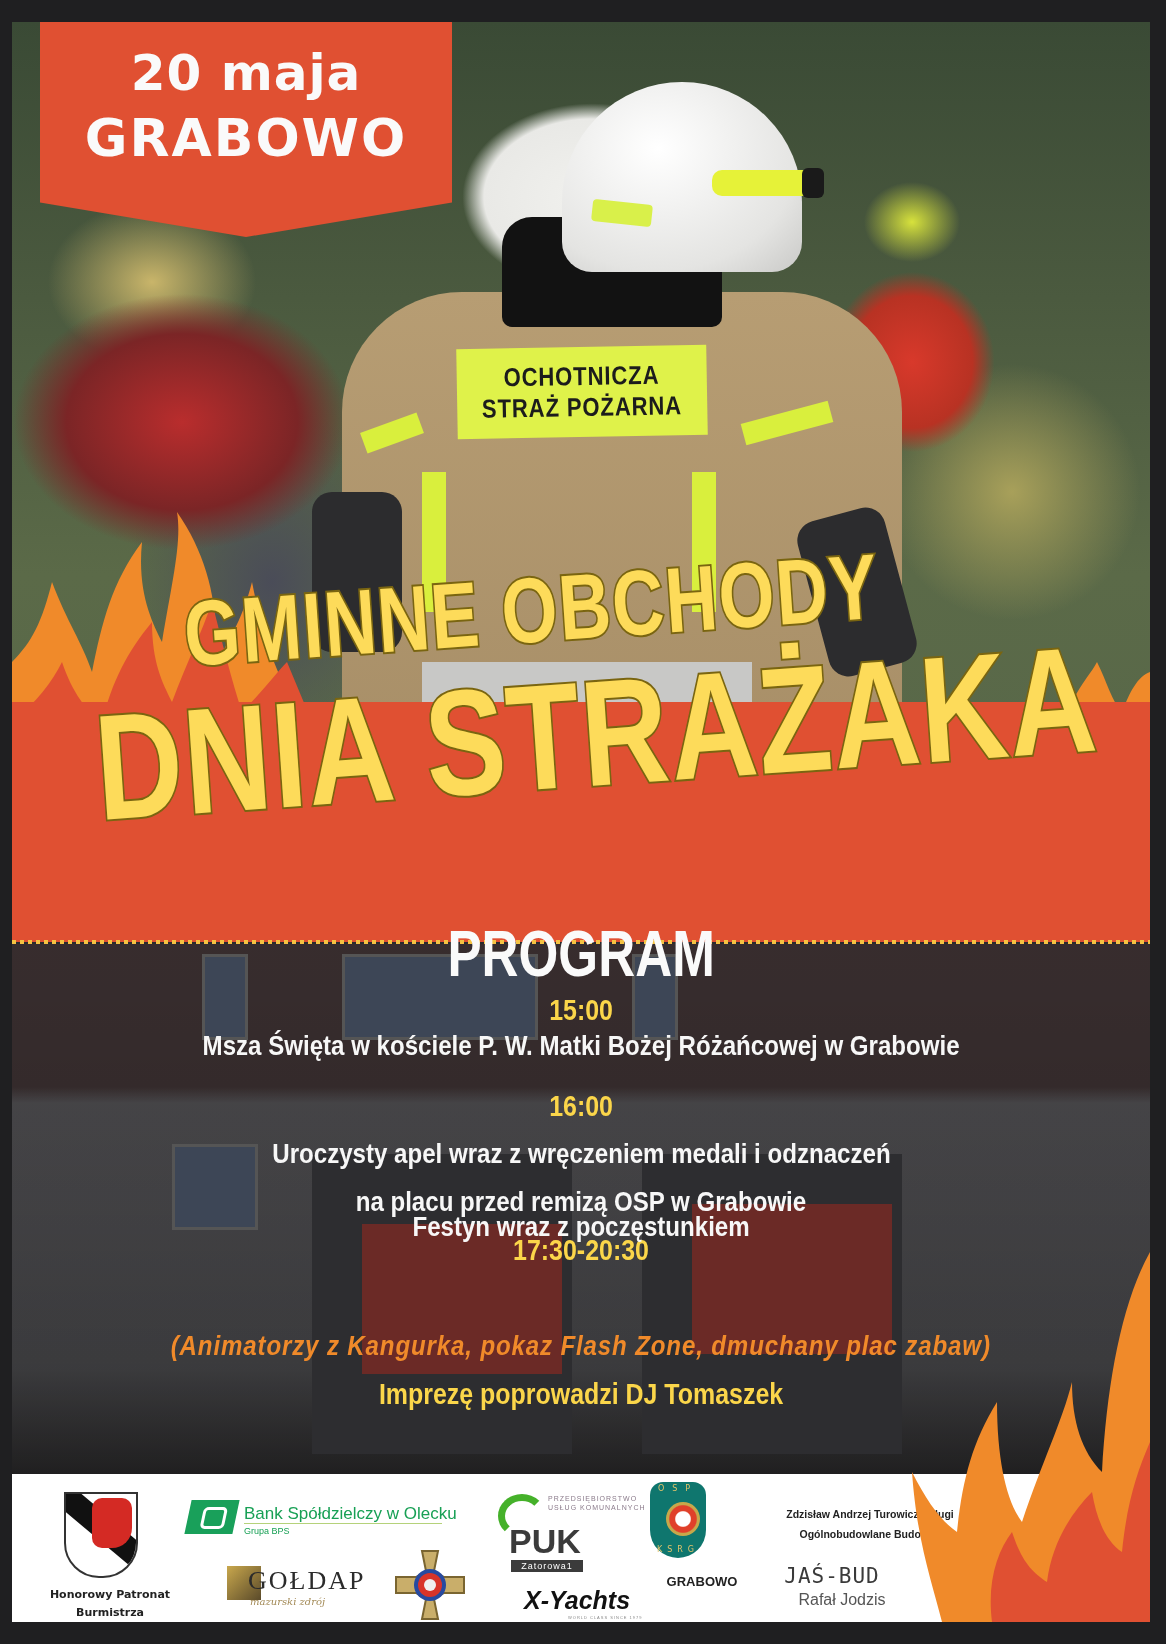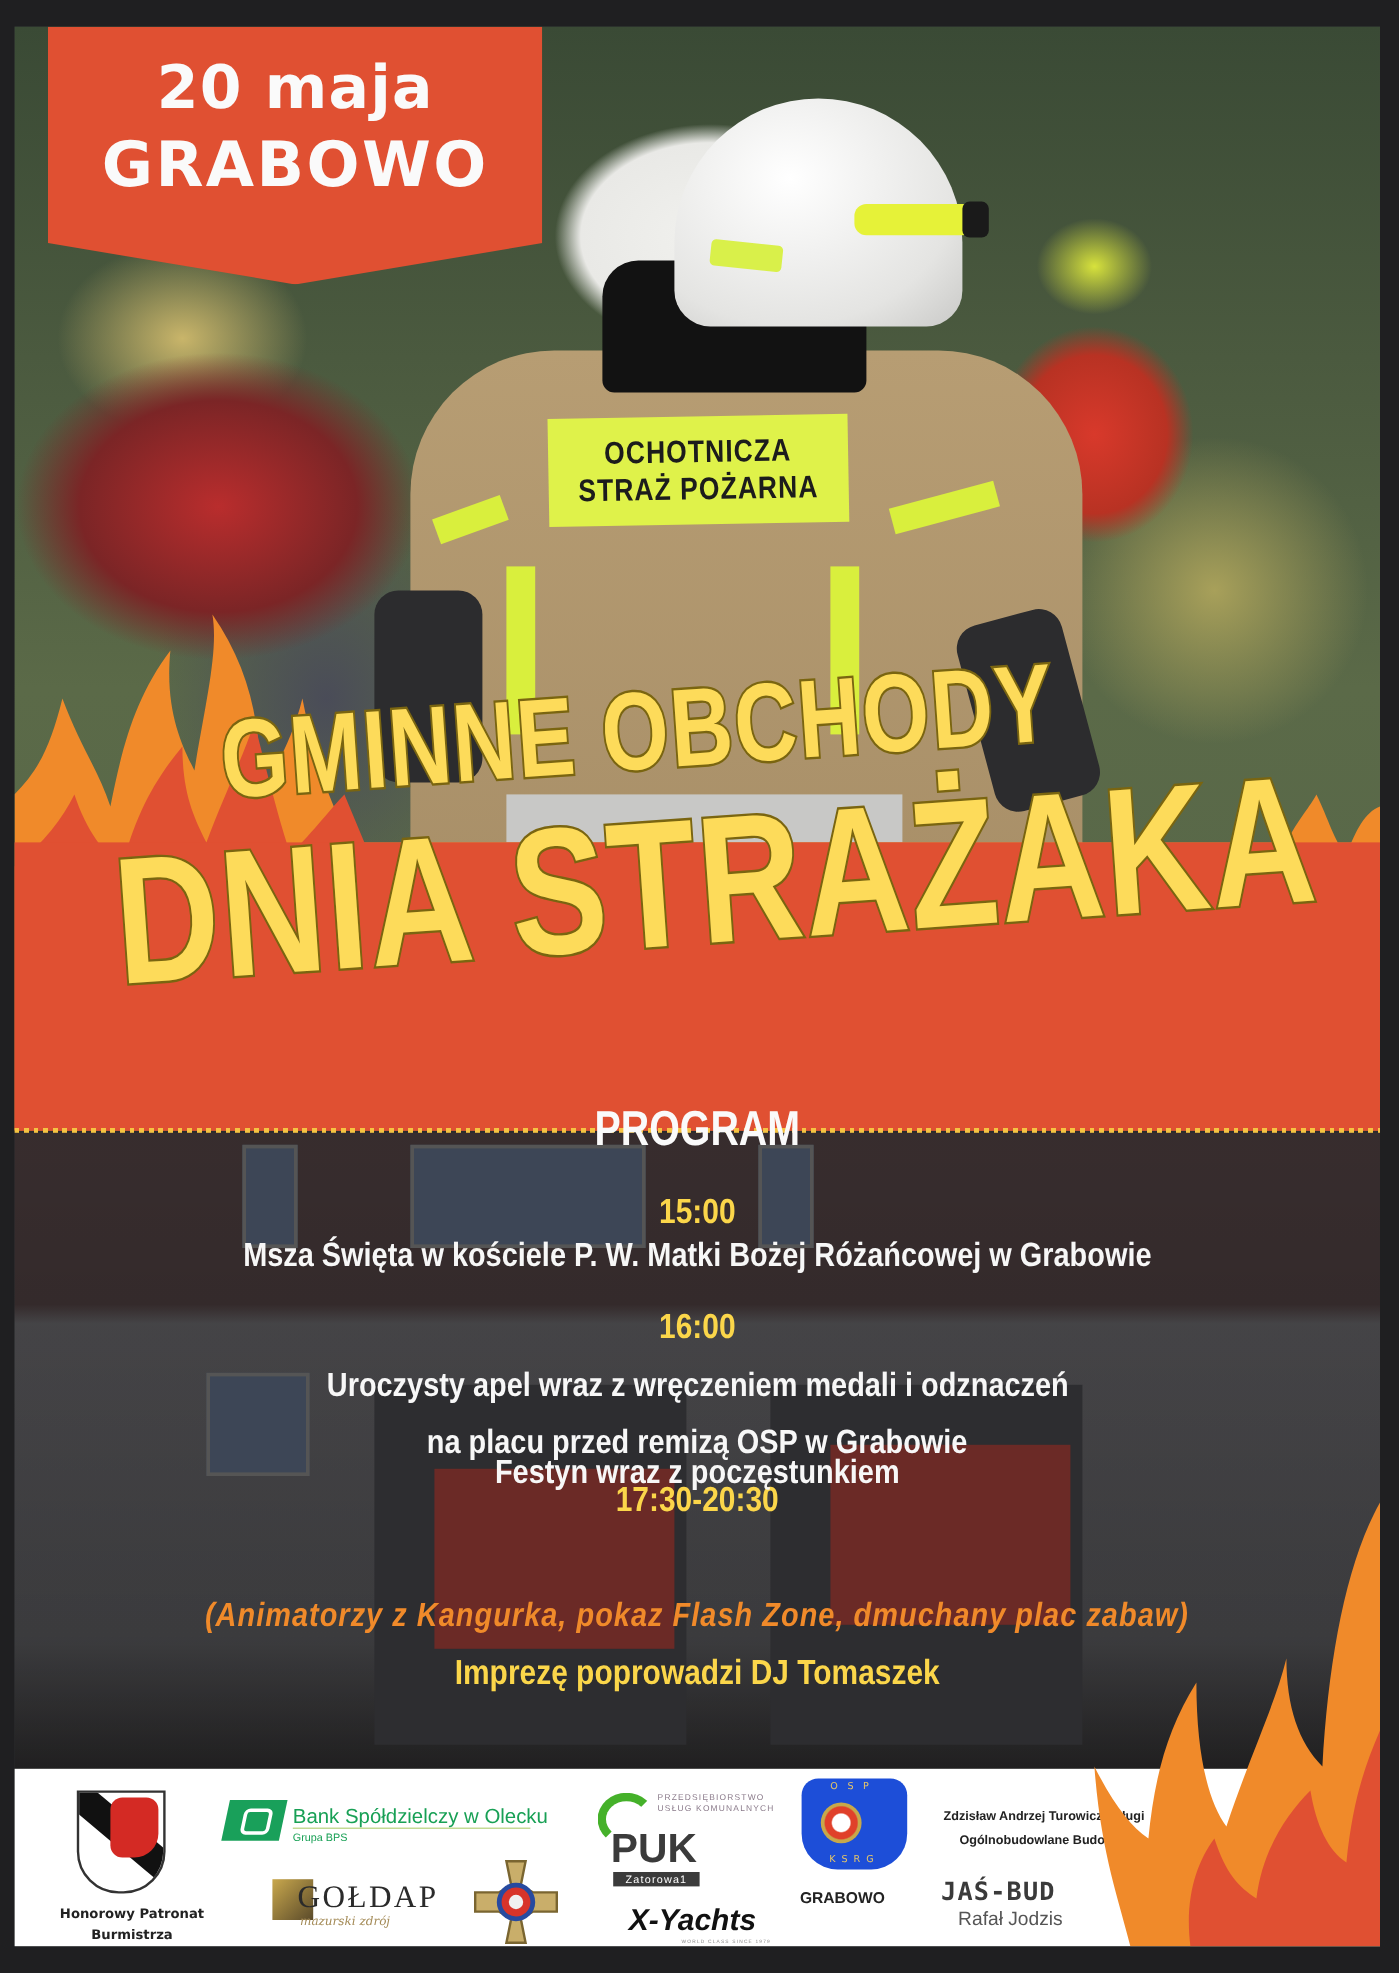--- a/index.html
+++ b/index.html
@@ -42,21 +42,21 @@
   .org{position:absolute;left:845px;top:792px;width:290px;text-align:center;color:#fbf3ee;font-family:"Liberation Sans",sans-serif;font-weight:bold;font-size:19px;line-height:35px;}
   .org div{transform:scaleX(0.85);}
   
   .program{position:absolute;left:0;top:922px;width:1138px;height:530px;
     background:
       linear-gradient(180deg,rgba(0,0,0,0.05),rgba(0,0,0,0.25)),
       linear-gradient(180deg,#3a2f30 0%,#3a2f30 27%,#4d4c4f 30%,#4a4a4d 80%,#2b2a2b 100%);}
   .win{position:absolute;background:#3d4656;border:3px solid #555;}
   .door{position:absolute;background:#2d2d30;}
   .truck{position:absolute;background:#6b2a26;}
-  .prog-title{position:absolute;left:0;width:1138px;top:895px;text-align:center;color:#fafafa;font-family:"Liberation Sans",sans-serif;font-weight:bold;font-size:41px;}
+  .prog-title{position:absolute;left:0;width:1138px;top:895px;text-align:center;color:#fafafa;font-family:"Liberation Sans",sans-serif;font-weight:bold;font-size:64px;}
   .prog-title span{display:inline-block;transform:scaleX(0.8);}
   .line{position:absolute;left:0;width:1138px;text-align:center;font-family:"Liberation Sans",sans-serif;font-weight:bold;white-space:nowrap;}
   .line span{display:inline-block;transform:scaleX(0.86);}
   .time{color:#fbd64a;font-size:29px;}
   .desc{color:#f7f7f7;font-size:28px;}
   .note{color:#f08a2a;font-size:28px;font-style:italic;letter-spacing:1px;}
   .host{color:#fbd64a;font-size:29px;}
   
   .sponsors{position:absolute;left:0;top:1452px;width:1138px;height:148px;background:#ffffff;}
   .sp{position:absolute;font-family:"Liberation Sans",sans-serif;}
@@ -72,27 +72,27 @@
   .goldap-mark{position:absolute;left:215px;top:92px;width:34px;height:34px;background:linear-gradient(135deg,#c9a84d,#5a4a2a);}
   .goldap{position:absolute;left:236px;top:92px;font-family:"Liberation Serif",serif;font-size:26px;color:#2b2b2b;letter-spacing:2px;}
   .goldap-sub{position:absolute;left:238px;top:122px;font-family:"DejaVu Serif",serif;font-style:italic;font-size:10px;color:#a38a56;}
   .cross{position:absolute;left:382px;top:75px;width:72px;height:72px;}
   .puk-arrow{position:absolute;left:486px;top:20px;width:34px;height:30px;border:7px solid #45b12a;border-right-color:transparent;border-bottom-color:transparent;border-radius:50%;}
   .puk-top{position:absolute;left:536px;top:20px;font-size:7px;color:#8a7a8a;line-height:9px;letter-spacing:1px;}
   .puk{position:absolute;left:497px;top:48px;font-size:34px;font-weight:bold;color:#3b3b3b;}
   .puk-sub{position:absolute;left:499px;top:86px;width:72px;height:12px;background:#3b3b3b;color:#fff;font-size:9px;text-align:center;line-height:12px;letter-spacing:1px;}
   .xy{position:absolute;left:512px;top:112px;font-size:25px;font-weight:bold;font-style:italic;color:#111;letter-spacing:0px;text-align:center;}
   .xy-sub{position:absolute;left:556px;top:141px;font-size:4px;color:#888;letter-spacing:1px;}
-  .osp-badge{position:absolute;left:656px;top:8px;width:88px;height:76px;background:#1d4ed8;border-radius:14px 14px 30px 30px;}
+  .osp-badge{position:absolute;left:638px;top:8px;width:56px;height:76px;background:#0f766e;border-radius:14px 14px 30px 30px;}
   .osp-badge:after{content:"";position:absolute;left:16px;top:20px;width:34px;height:34px;border-radius:50%;background:radial-gradient(circle,#fff 30%,#e0402a 35%,#e0402a 55%,#c7a84a 60%);}
   .osp-badge .t{position:absolute;left:0;width:100%;top:2px;text-align:center;color:#e3c46a;font-size:8px;letter-spacing:8px;}
   .osp-badge .b{position:absolute;left:0;width:100%;bottom:4px;text-align:center;color:#e3c46a;font-size:8px;letter-spacing:5px;}
   .grab{position:absolute;left:648px;top:100px;width:84px;text-align:center;font-size:13px;font-weight:bold;color:#222;}
   .turo{position:absolute;left:748px;top:30px;width:220px;text-align:center;font-size:10.5px;font-weight:bold;color:#222;line-height:20px;}
-  .jas{position:absolute;left:760px;top:90px;width:120px;text-align:center;font-family:"DejaVu Sans Mono",monospace;font-size:21px;font-weight:bold;color:#3a3a3a;letter-spacing:1px;}
+  .jas{position:absolute;left:760px;top:90px;width:120px;text-align:center;font-family:"DejaVu Sans Mono",monospace;font-size:21px;font-weight:normal;color:#3a3a3a;letter-spacing:1px;}
   .jas-sub{position:absolute;left:760px;top:117px;width:140px;text-align:center;font-size:16px;color:#555;}
   .flame-br{position:absolute;left:0;top:0;pointer-events:none;}
 </style>
 </head>
 <body>
 
 <div class="poster">
 
   <div class="photo">
     <div class="photo-jacket">

